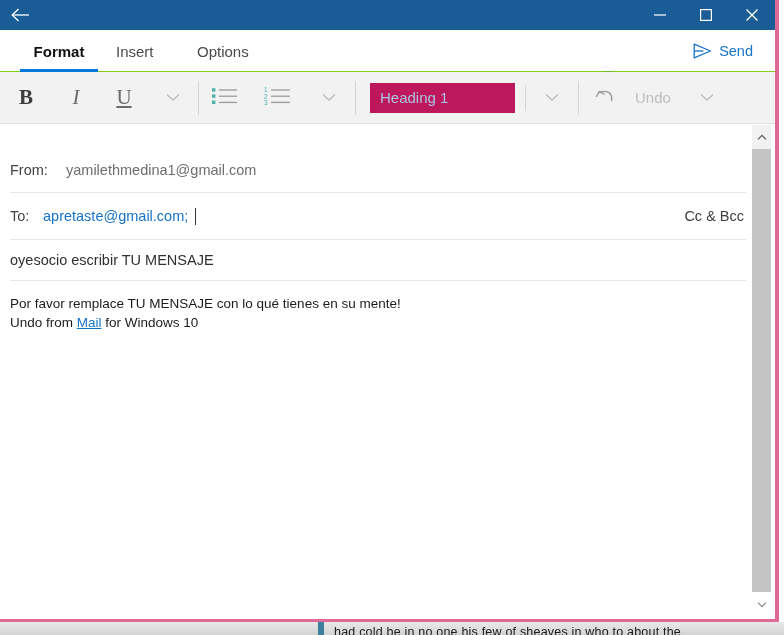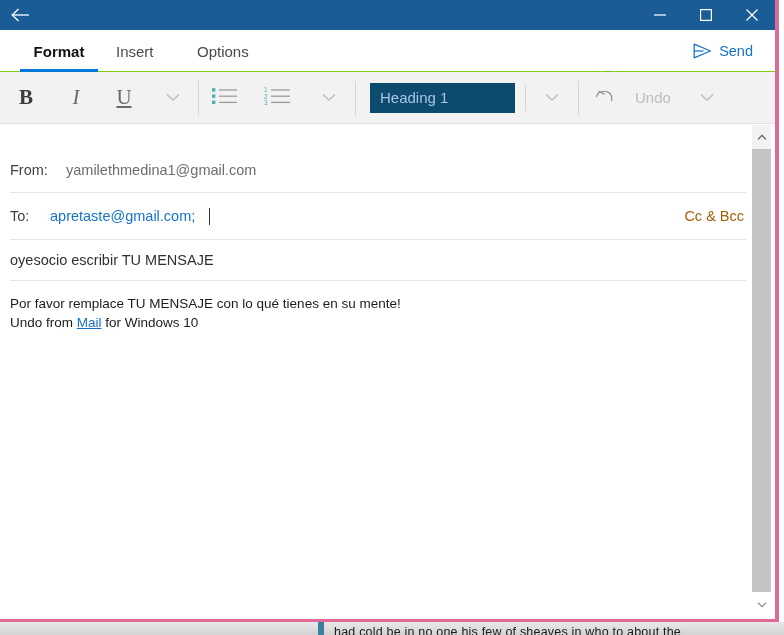--- a/index.html
+++ b/index.html
@@ -162,21 +162,21 @@
   }
   .glyph-b { font-family: "Liberation Serif", serif; font-weight: bold; font-size: 21px; color: #3d3d3d; }
   .glyph-i { font-family: "Liberation Serif", serif; font-style: italic; font-size: 21px; color: #6a6a6a; }
   .glyph-u { font-family: "Liberation Serif", serif; font-size: 21px; color: #6a6a6a; text-decoration: underline; }
   .chev { color: #b9b9b9; }
   .chev svg { display: block; }
 
   .heading-box {
     width: 145px;
     height: 30px;
-    background: #0c4a6e;
+    background: #be185d;
     display: flex;
     align-items: center;
     padding-left: 10px;
     font-size: 15px;
     color: #aac4e2;
   }
   .undo-btn {
     display: flex;
     align-items: center;
     gap: 20px;
@@ -195,21 +195,21 @@
     overflow: hidden;
   }
   .field-row {
     position: relative;
     margin: 0 10px;
     border-bottom: 1px solid #e6e6e6;
     display: flex;
     align-items: center;
   }
   #from-row { height: 45px; margin-top: 23px; }
-  #to-row { height: 47px; gap: 7px; }
+  #to-row { height: 47px; }
   #subject-row { height: 41px; }
 
   .field-label {
     font-size: 14.5px;
     color: #434343;
     white-space: nowrap;
   }
   #from-label { width: 56px; }
   #to-label { width: 33px; }
 
@@ -226,21 +226,21 @@
     width: 1px;
     height: 17px;
     background: #333333;
     margin-left: 7px;
     vertical-align: -3px;
   }
   .ccbcc {
     position: absolute;
     right: 2px;
     font-size: 14.5px;
-    color: #a16207;
+    color: #404040;
   }
   .subject-text {
     font-size: 14.5px;
     color: #303030;
   }
 
   .body-area {
     padding: 14px 10px 0 10px;
     font-size: 13.5px;
     line-height: 18.5px;

